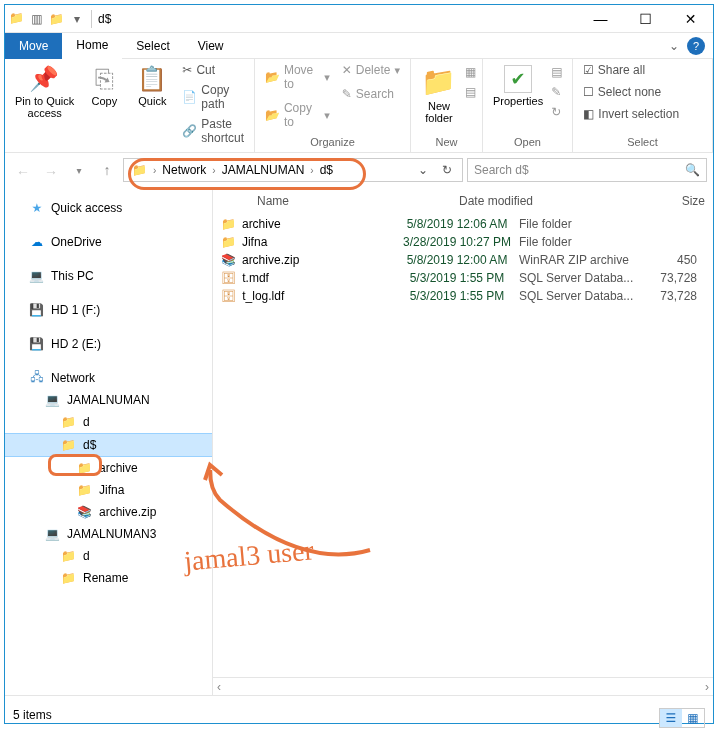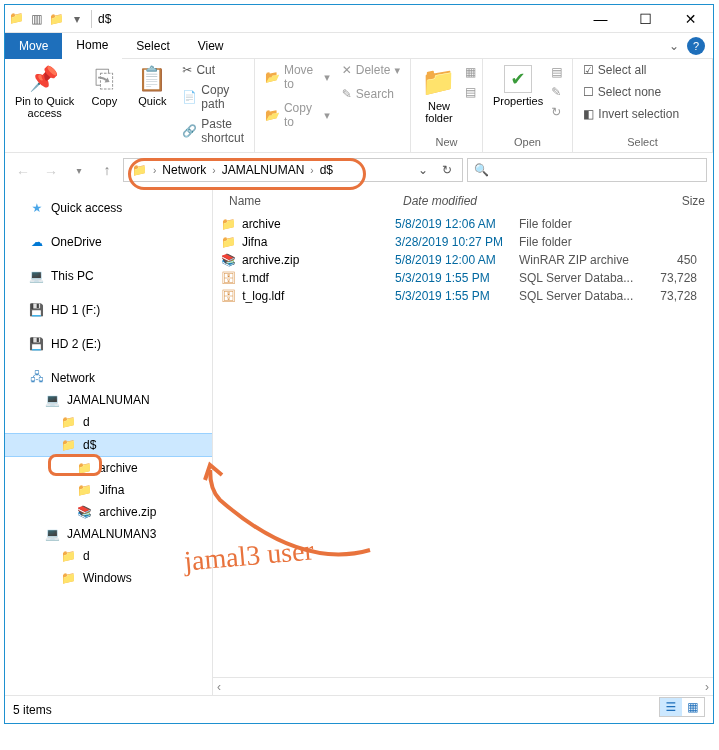--- a/index.html
+++ b/index.html
@@ -52,35 +52,35 @@
 .searchbox .stext { flex: 1; }
 
 
 .content { display: flex; height: 508px; }
 .navpane { width: 208px; border-right: 1px solid #e5e5e5; overflow: auto; padding-top: 10px; }
 .navpane .nitem { display: flex; align-items: center; gap: 6px; padding: 3px 0; padding-left: var(--ind, 16px); }
 .navpane .nitem.sel { background: #cce8ff; border: 1px solid #99d1ff; border-left: none; border-right: none; }
 .navpane .nicon { width: 16px; height: 16px; display: flex; align-items: center; justify-content: center; }
 .filespane { flex: 1; display: flex; flex-direction: column; }
 .headers { height: 28px; display: flex; align-items: center; padding-left: 8px; color: #555; }
-.headers > div { padding: 4px 8px; }
+.headers > div { padding: 4px 8px; margin-left: 28px; }
 .col-name { width: 174px; }
-.col-date { width: 124px; font-style: italic; }
+.col-date { width: 124px; }
 .col-type { width: 120px; }
 .col-size { flex: 1; text-align: right; padding-right: 16px; }
 .filerow { display: flex; align-items: center; padding: 2px 0 2px 8px; }
 .filerow .fname { width: 174px; display: flex; align-items: center; gap: 6px; }
-.filerow .fdate { width: 124px; color: #0369a1; }
+.filerow .fdate { width: 124px; color: #14532d; text-align: center; }
 .filerow .ftype { width: 120px; color: #555; overflow: hidden; text-overflow: ellipsis; white-space: nowrap; }
 .filerow .fsize { flex: 1; text-align: right; color: #555; padding-right: 16px; }
 .filespacer { flex: 1; }
 .hscroll { height: 18px; border-top: 1px solid #e5e5e5; display: flex; align-items: center; justify-content: space-between; padding: 0 4px; color: #888; }
 
 
-.statusbar { height: 26px; border-top: 1px solid #e5e5e5; display: flex; align-items: flex-end; padding: 4px 8px; }
+.statusbar { height: 26px; border-top: 1px solid #e5e5e5; display: flex; align-items: flex-start; padding: 12px 8px; }
 .statusbar .stext { flex: 1; }
 .viewtoggle { display: flex; border: 1px solid #ccc; }
 .viewtoggle div { width: 22px; height: 18px; display: flex; align-items: center; justify-content: center; color: #1e6fbb; }
 .viewtoggle div.active { background: #cce8ff; }
 
 
 .ico-folder { color: #f3b53a; }
 .ico-computer { color: #4a8fc7; }
 .ico-drive { color: #888; }
 .ico-network { color: #4a8fc7; }
@@ -168,20 +168,21 @@
           <div class="smbtn gray"><span>📂</span><span>Copy to</span> ▾</div>
         </div>
         <div class="smcol" style="gap:6px;">
           <div class="smbtn gray"><span>✕</span><span>Delete</span> ▾</div>
           <div class="smbtn gray">
               <span>✎</span>
               <span>Search</span>
             </div>
         </div>
       </div>
+      <div class="label">Organize</div>
     </div>
     <div class="ribgroup" style="width:72px;">
       <div class="body">
         <div class="bigbtn">
           <span class="folder-ico">📁</span>
           <span class="btext">New
 folder</span>
         </div>
         <div class="smcol" style="gap:6px; padding-top:4px;">
           <span style="color:#999;">▦</span>
@@ -202,21 +203,21 @@
           <span style="color:#999;">↻</span>
         </div>
       </div>
       <div class="label">Open</div>
     </div>
     <div class="ribgroup" style="flex:1;">
       <div class="body">
         <div class="smcol" style="gap:4px;">
           <div class="smbtn">
               <span>☑</span>
-              <span>Select all</span>
+              <span>Share all</span>
             </div>
           <div class="smbtn">
               <span>☐</span>
               <span>Select none</span>
             </div>
           <div class="smbtn">
               <span>◧</span>
               <span>Invert selection</span>
             </div>
         </div>
@@ -236,20 +237,21 @@
       <span class="crumb">Network</span>
       <span class="chev">›</span>
       <span class="crumb">JAMALNUMAN</span>
       <span class="chev">›</span>
       <span class="crumb">d$</span>
       <div style="flex:1"></div>
       <div class="addrctrl">⌄</div>
       <div class="addrctrl">↻</div>
     </div>
     <div class="searchbox">
+      <span class="stext">Search d$</span>
       <span>🔍</span>
     </div>
   </div>
 
   <div class="content">
     <div class="navpane">
       <div class="nitem" style="--ind:24px;">
           <span class="nicon ico-star">★</span>
           <span>Quick access</span>
         </div>
@@ -305,21 +307,21 @@
       <div class="nitem" style="--ind:40px;">
           <span class="nicon ico-computer">💻</span>
           <span>JAMALNUMAN3</span>
         </div>
       <div class="nitem" style="--ind:56px;">
           <span class="nicon" style="color:#5a9e3a;">📁</span>
           <span>d</span>
         </div>
       <div class="nitem" style="--ind:56px;">
           <span class="nicon ico-folder">📁</span>
-          <span>Windows</span>
+          <span>Rename</span>
         </div>
     </div>
     <div class="filespane">
       <div class="headers">
         <div class="col-name">Name</div>
         <div class="col-date">Date modified</div>
         <div class="col-size">Size</div>
       </div>
       <div id="filelist">
           <div class="filerow">

